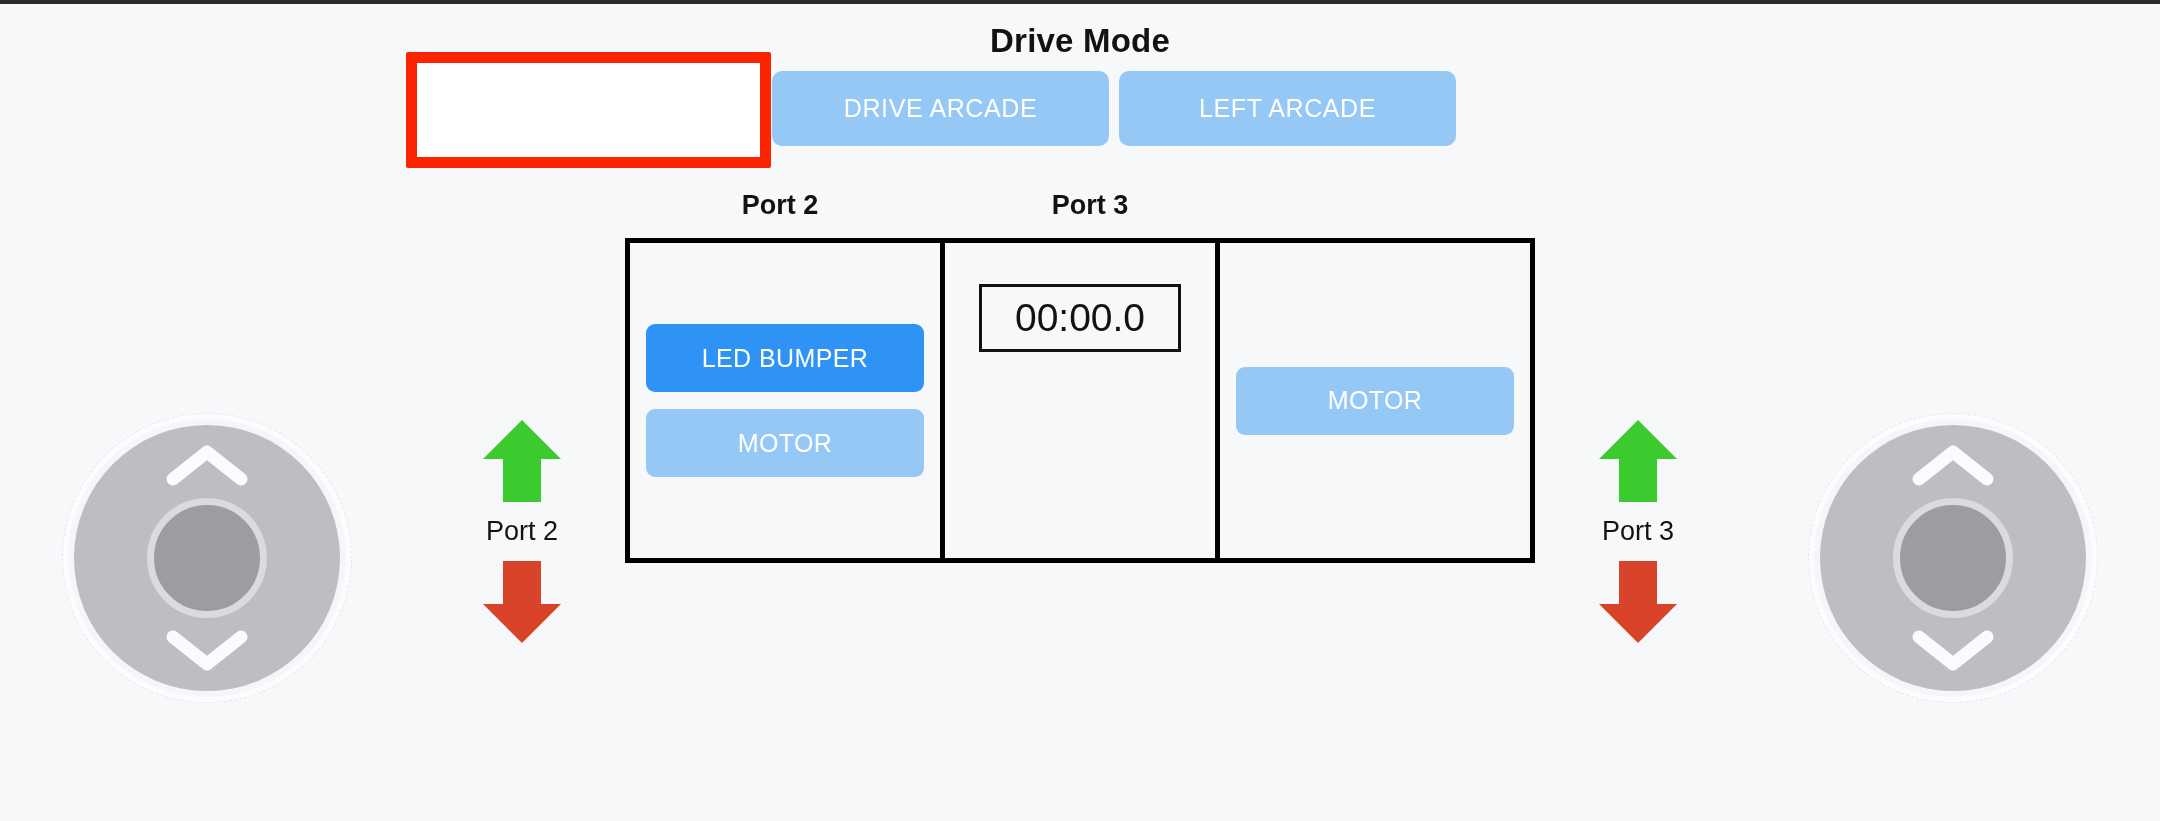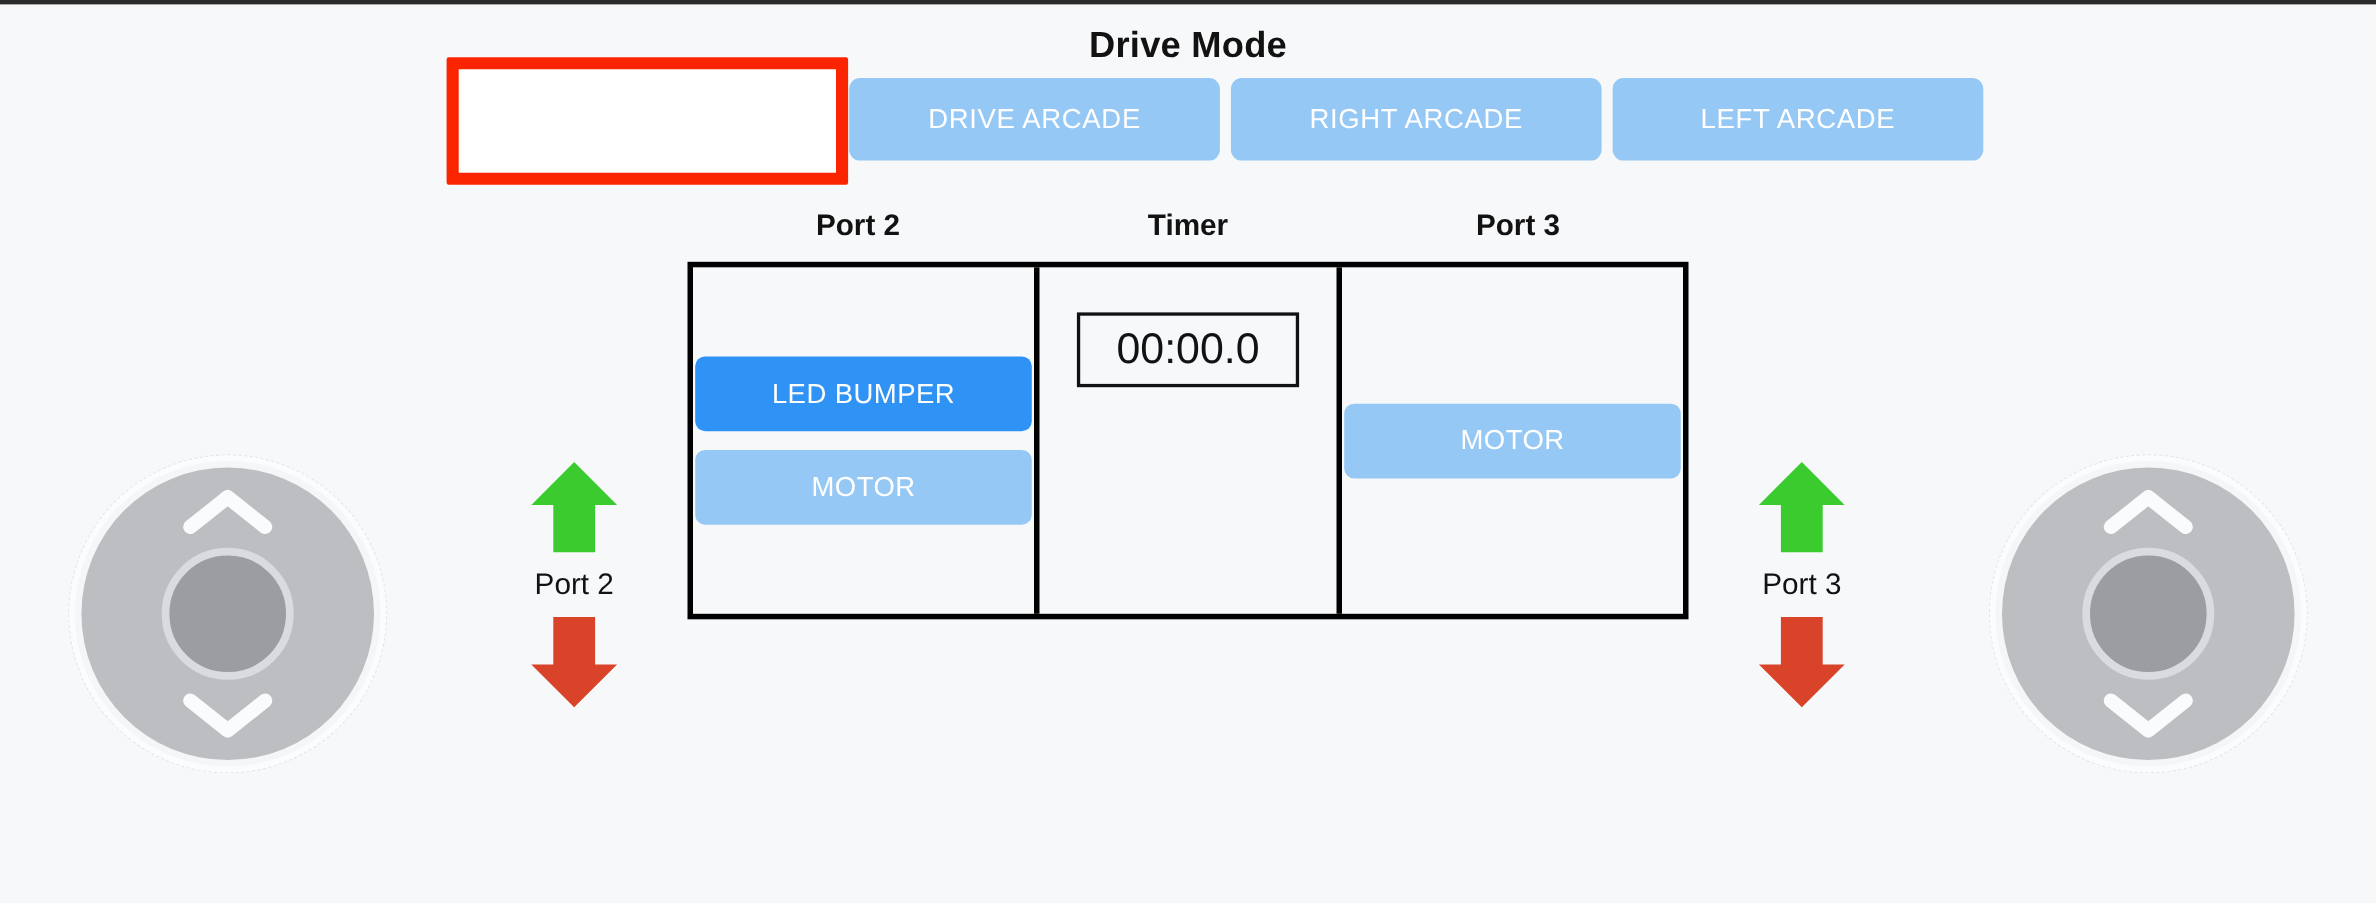--- a/index.html
+++ b/index.html
@@ -116,21 +116,21 @@
   .col-port  { flex: 0 0 310px; padding: 0 0; }
   .col-timer {
     flex: 1;
     border-left: 5px solid #000;
     border-right: 5px solid #000;
     justify-content: flex-start;
     padding-top: 22px;
   }
 
   .port-btn {
-    width: 306px;
+    width: 278px;
     height: 68px;
     border: none;
     border-radius: 9px;
     color: #ffffff;
     font-size: 25px;
     font-family: "Liberation Sans", sans-serif;
     letter-spacing: 0.4px;
     display: flex;
     align-items: center;
     justify-content: center;
@@ -237,29 +237,27 @@
 </head>
 <body>
 
 <div class="top-edge"></div>
 
 <div class="drive-mode-title">Drive Mode</div>
 
 <div class="drive-mode-row">
   <button class="mode-btn active">TANK DRIVE</button>
   <button class="mode-btn">DRIVE ARCADE</button>
-  <button class="mode-btn">RIGHT ARCADE</button>
   <button class="mode-btn">LEFT ARCADE</button>
 </div>
 
 <div class="annot-box"></div>
 
 <div class="panel-labels">
   <div class="panel-label side">Port 2</div>
-  <div class="panel-label mid">Timer</div>
   <div class="panel-label side">Port 3</div>
 </div>
 
 <div class="panel">
 
   <div class="col col-port">
     <button class="port-btn on">LED BUMPER</button>
     <button class="port-btn off">MOTOR</button>
   </div>
 

